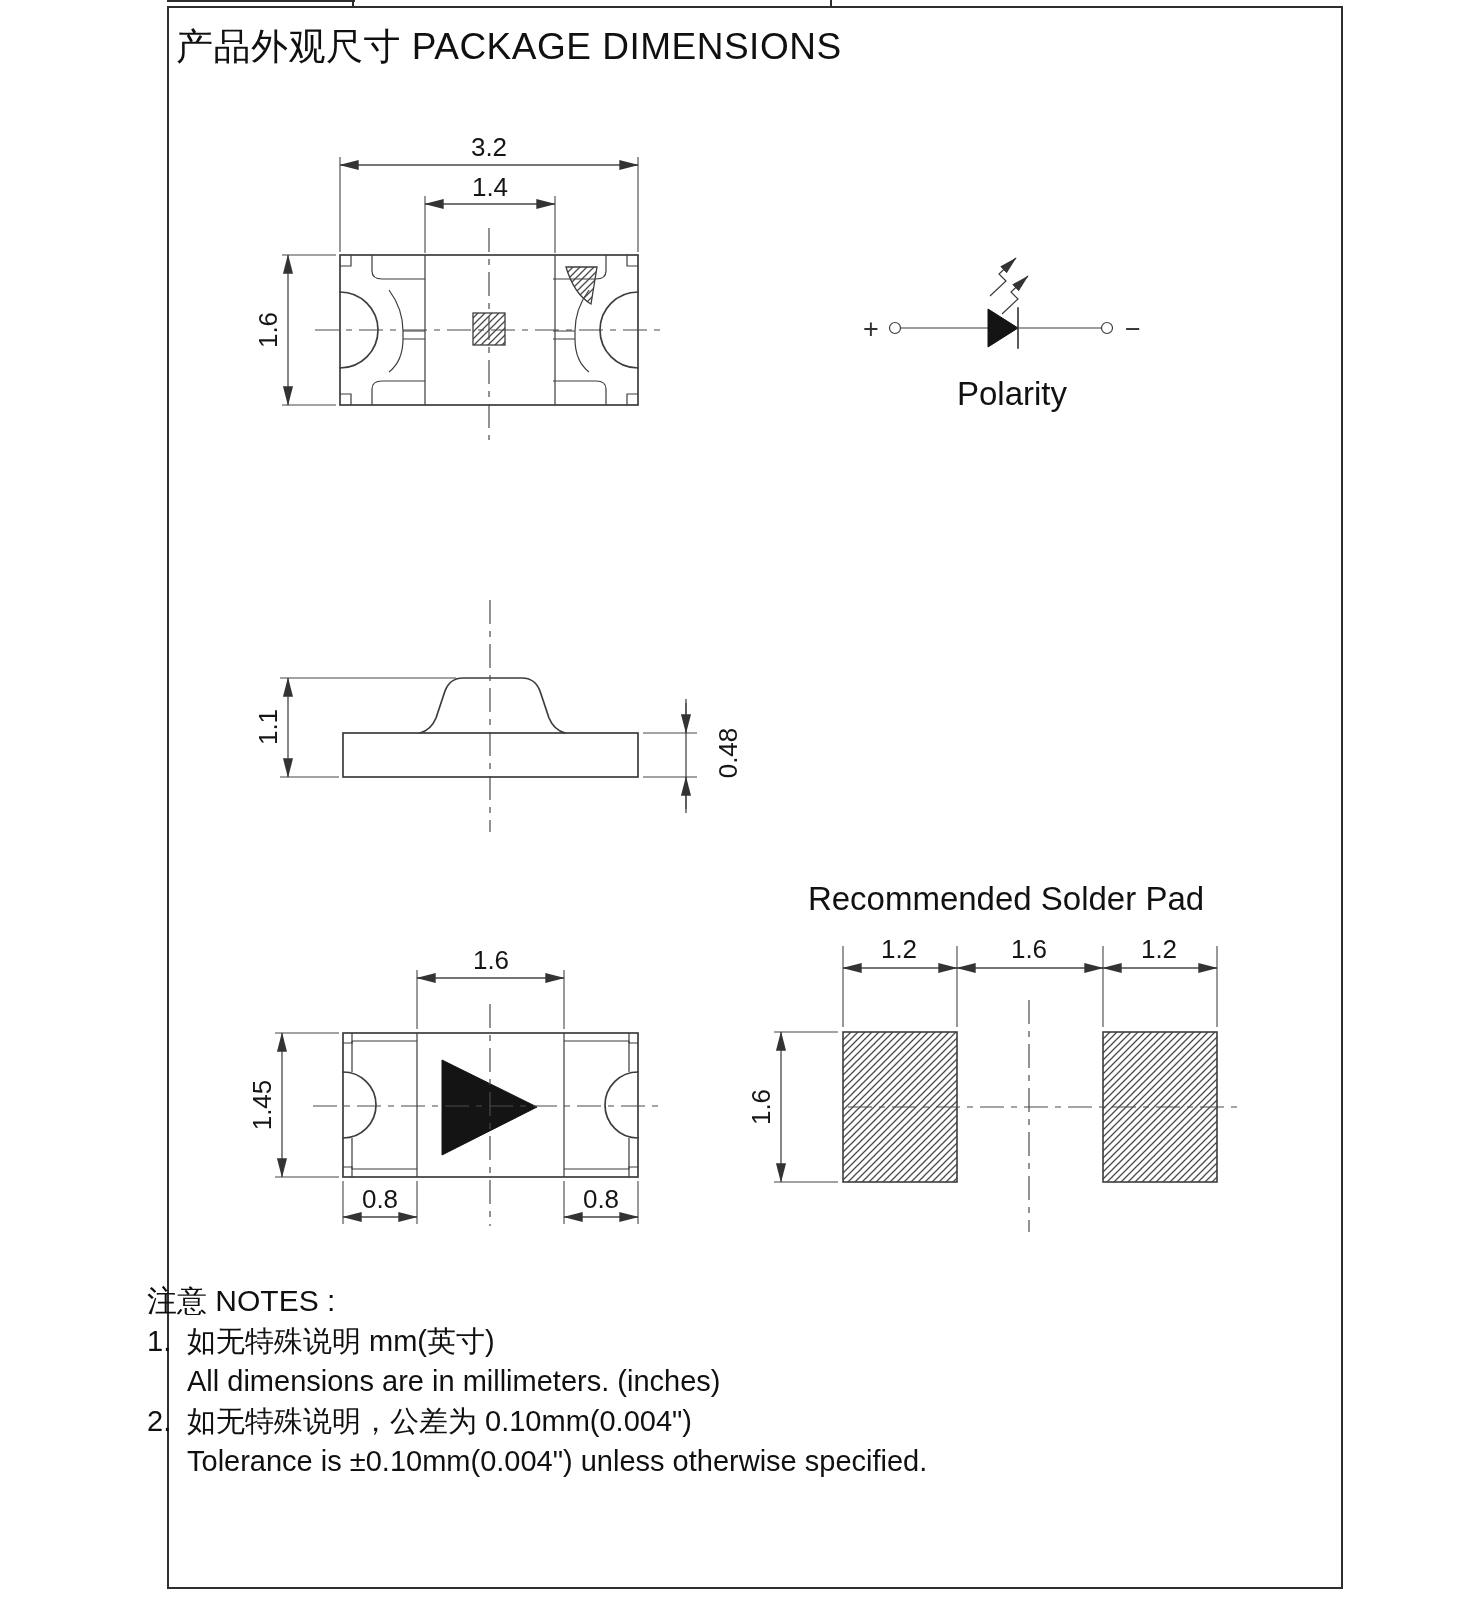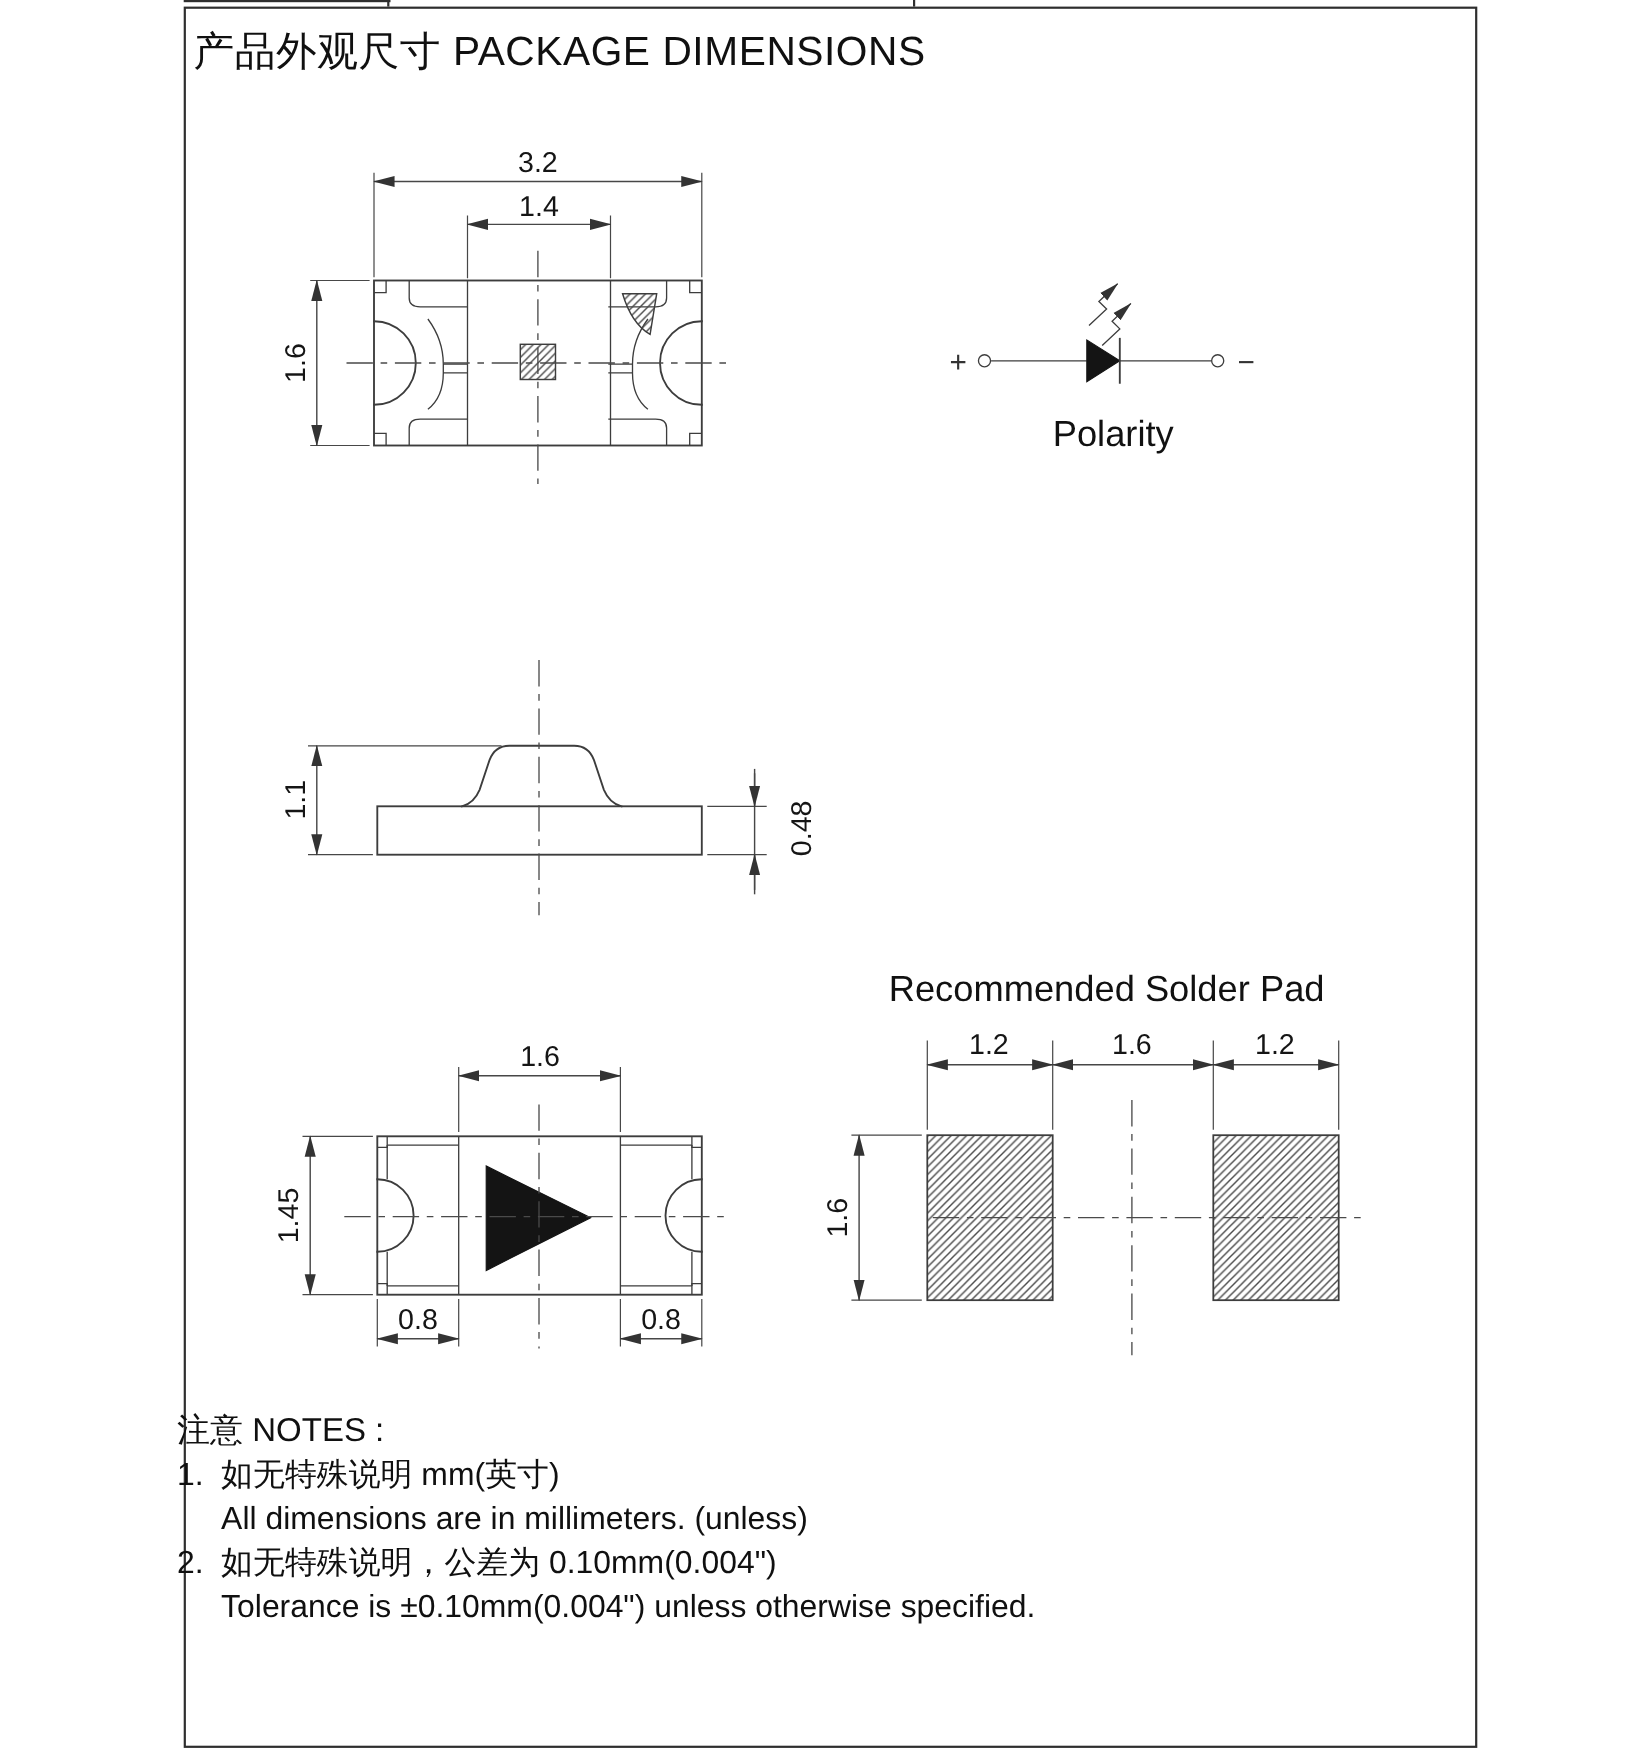--- a/index.html
+++ b/index.html
@@ -20,21 +20,21 @@
   svg.draw{position:absolute;left:0;top:0;}
   .obj{stroke:#3d3d3d;stroke-width:1.7;fill:none;stroke-linecap:square;}
   .thin{stroke:#3d3d3d;stroke-width:1.2;fill:none;}
   .dim{stroke:#474747;stroke-width:1.3;fill:none;}
   .ext{stroke:#474747;stroke-width:1.1;fill:none;}
   .cl{stroke:#4a4a4a;stroke-width:1.2;fill:none;stroke-dasharray:24 7 6 7;}
   .dimtxt{font-family:"Liberation Sans",sans-serif;font-size:26px;fill:#151515;}
   .bigtxt{font-family:"Liberation Sans",sans-serif;font-size:33px;fill:#111111;}
   .signtxt{font-family:"Liberation Sans",sans-serif;font-size:27px;fill:#333333;}
   .solid{fill:#141414;stroke:#141414;}
-  .notes{position:absolute;left:161px;top:1281px;font-size:29px;color:#101010;line-height:40px;white-space:nowrap;}
+  .notes{position:absolute;left:147px;top:1281px;font-size:29px;color:#101010;line-height:40px;white-space:nowrap;}
   .note-heading{font-size:30px;}
   .note-line{display:flex;}
   .n-num{width:40px;flex:0 0 40px;}
   .n-en{padding-left:40px;}
 </style>
 </head>
 <body>
 
 <div class="topcell-line"></div>
 <div class="stub" style="left:352px;"></div>
@@ -156,19 +156,19 @@
     <path class="cl" d="M848,1107 H1238"></path>
   </g>
 </svg>
 
 <div class="notes">
   <div class="note-heading">注意 NOTES :</div>
   <div class="note-line">
     <span class="n-num">1.</span>
     <span>如无特殊说明 mm(英寸)</span>
   </div>
-  <div class="n-en">All dimensions are in millimeters. (unless)</div>
+  <div class="n-en">All dimensions are in millimeters. (inches)</div>
   <div class="note-line">
     <span class="n-num">2.</span>
     <span>如无特殊说明，公差为 0.10mm(0.004")</span>
   </div>
   <div class="n-en">Tolerance is ±0.10mm(0.004") unless otherwise specified.</div>
 </div>
 
 </body></html>

